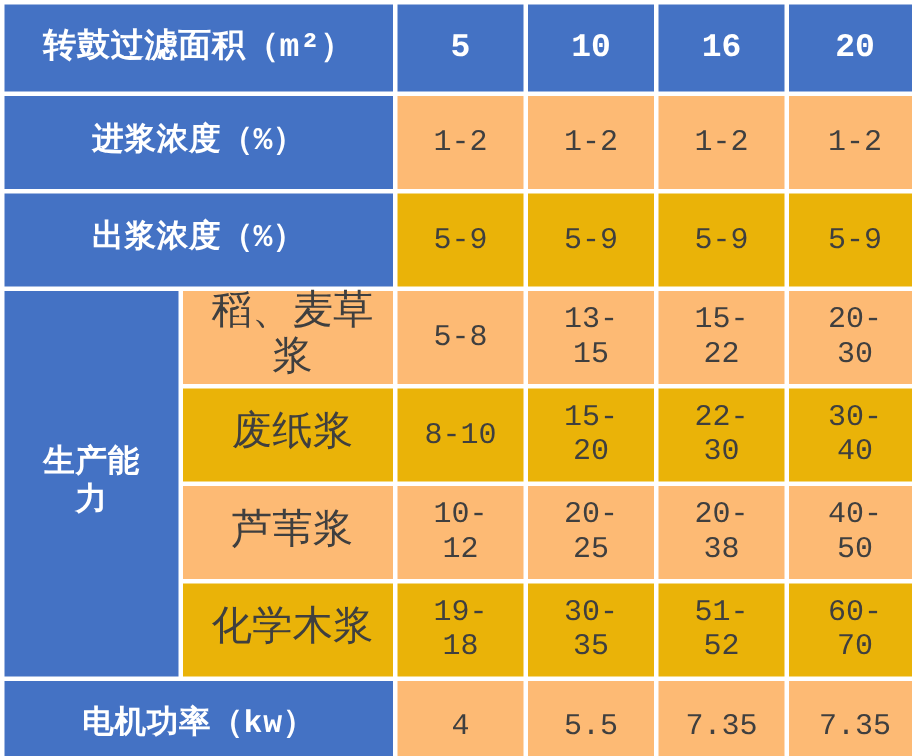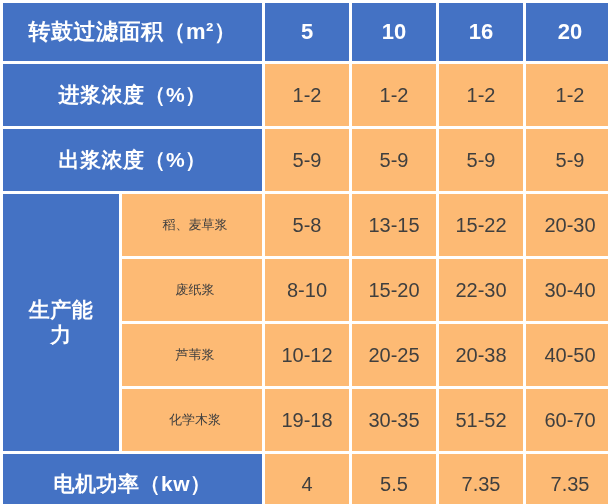--- a/index.html
+++ b/index.html
@@ -18,20 +18,21 @@
     height: 504px;
     border-collapse: separate;
     border-spacing: 3px 3px;
     table-layout: fixed;
   }
   #spec-table td {
     padding: 0 16px;
     text-align: center;
     vertical-align: middle;
     line-height: 1.15;
+    font-family: Liberation Mono, monospace;
   }
   
   .hdr-title {
     background: #4472C4;
     color: #ffffff;
     font-weight: bold;
     font-size: 22px;
     letter-spacing: 0.5px;
   }
   .hdr-num {
@@ -54,32 +55,32 @@
     color: #ffffff;
     font-weight: bold;
     font-size: 21px;
     letter-spacing: 0.5px;
     vertical-align: middle;
     margin-top: 10px;
   }
   
   .sublabel {
     color: #3f3f3f;
-    font-size: 13px;
+    font-size: 27px;
     text-align: right;
     padding-right: 10px !important;
   }
   
   .data {
     color: #3f3f3f;
     font-size: 20px;
   }
   
   .shade-dark { background: #fdba74; }
-  .shade-light { background: #fdba74; }
+  .shade-light { background: #eab308; }
 </style>
 </head>
 <body>
 
 <table id="spec-table">
   <colgroup>
     <col style="width:116px">
     <col style="width:140px">
     <col style="width:84px">
     <col style="width:84px">

